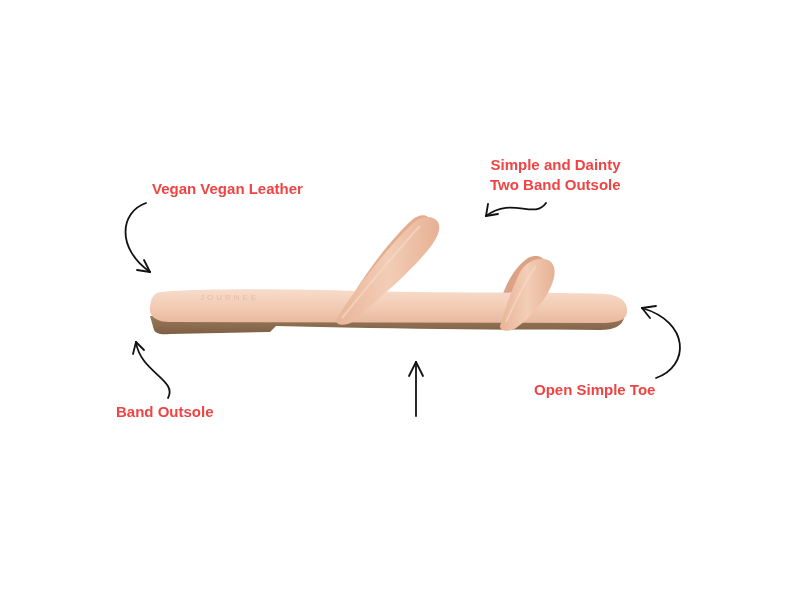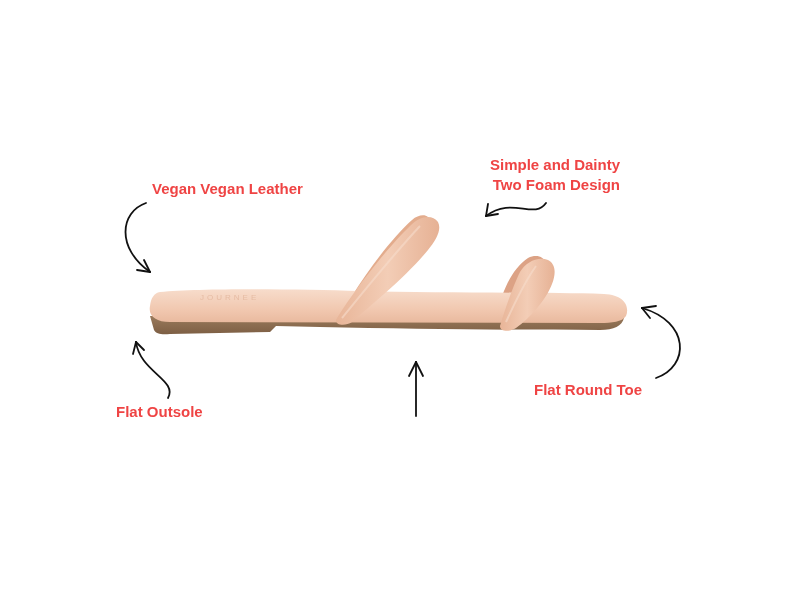--- a/index.html
+++ b/index.html
@@ -121,25 +121,25 @@
       <path d="M642 308 L 650 318"></path>
     </g>
   </svg>
 
   <div class="label" style="left:152px; top:179px;">
     <span>Vegan Vegan Leather</span>
   </div>
 
   <div class="label" style="left:490px; top:155px;">
     <span>Simple and Dainty</span>
-    <span>Two Foam Design</span>
+    <span>Two Band Outsole</span>
   </div>
 
   <div class="label" style="left:116px; top:402px;">
-    <span>Flat Outsole</span>
+    <span>Band Outsole</span>
   </div>
 
 
   <div class="label" style="left:534px; top:380px;">
-    <span>Flat Round Toe</span>
+    <span>Open Simple Toe</span>
   </div>
 
 </div>
 
 </body></html>

